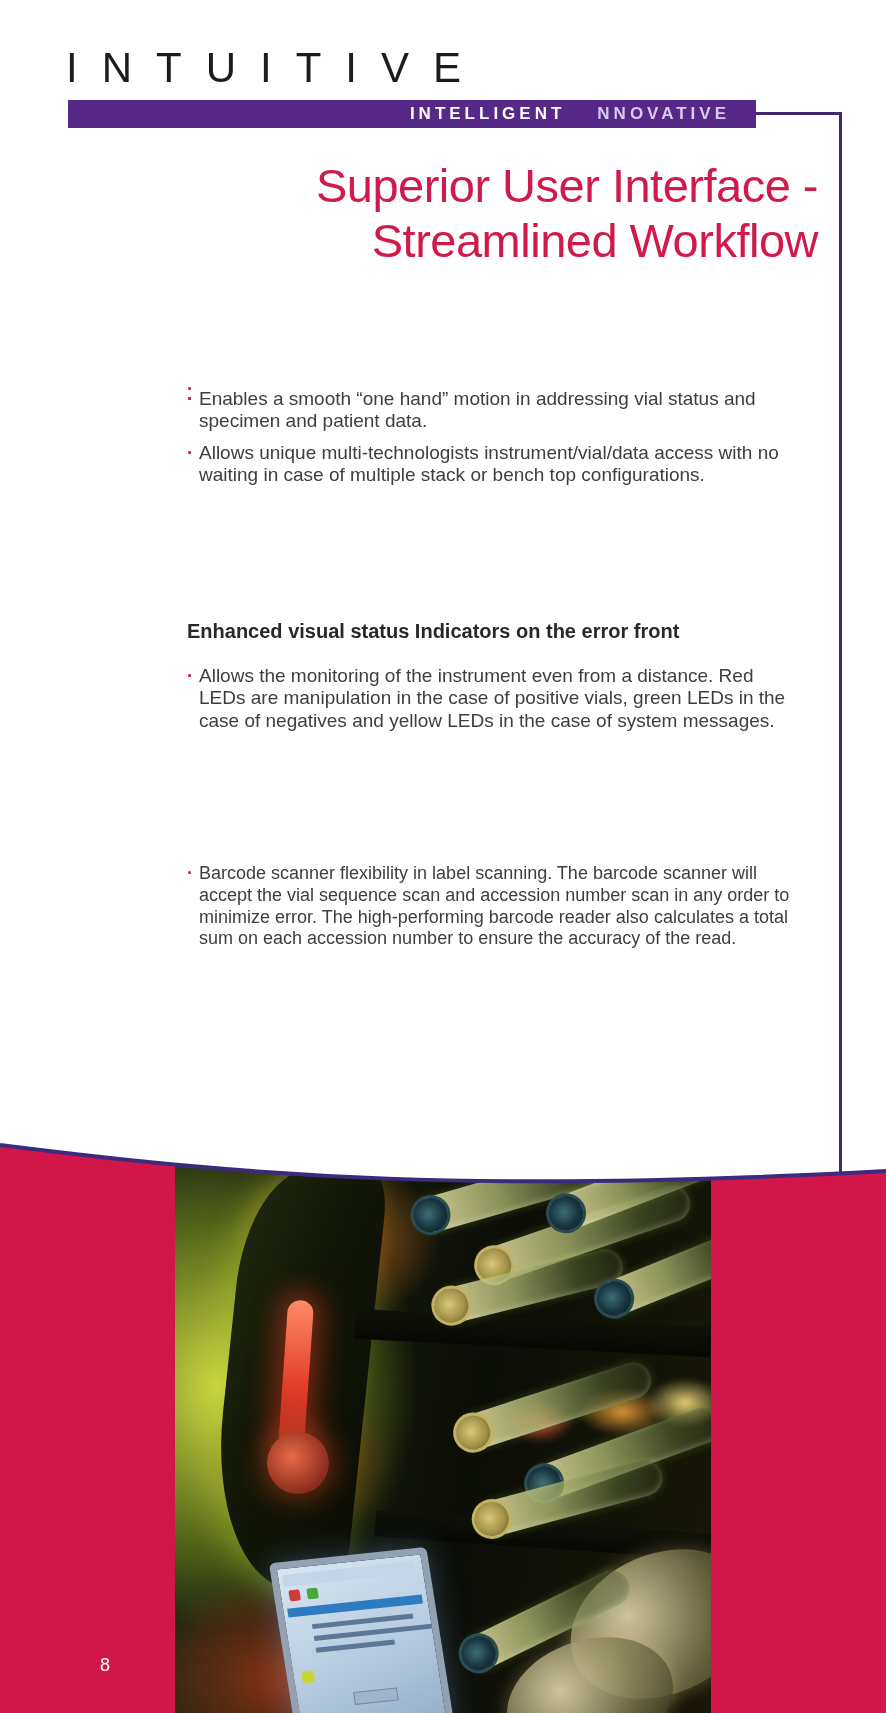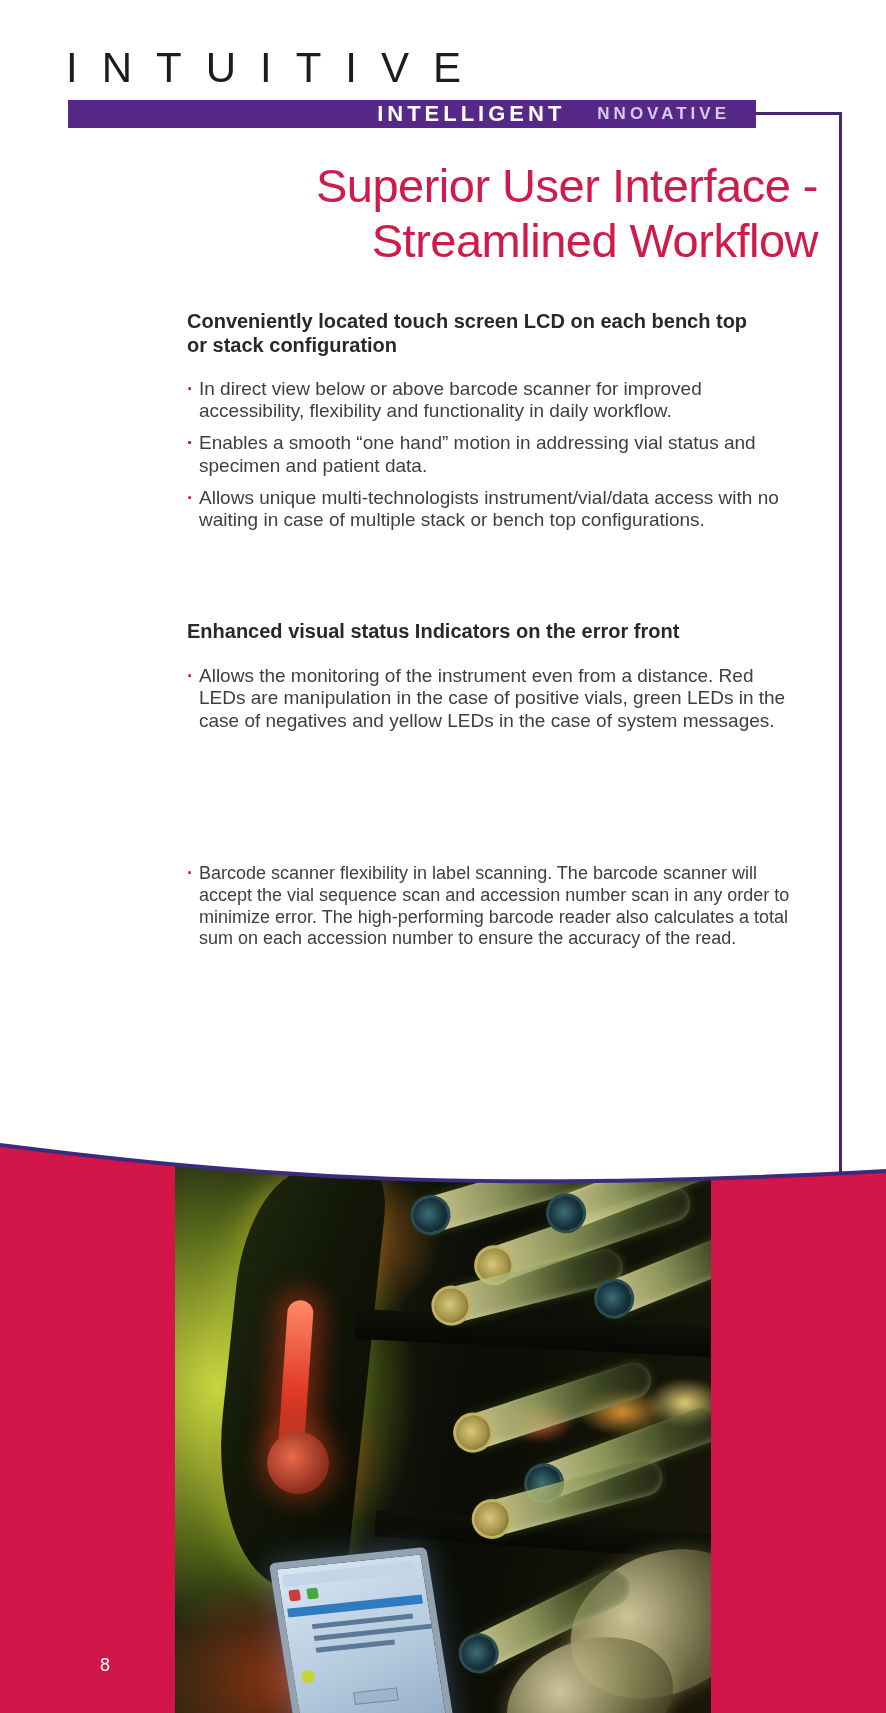--- a/index.html
+++ b/index.html
@@ -14,21 +14,21 @@
   .brand {
     position:absolute; left:66px; top:44px;
     font-size:42px; font-weight:500; color:#1c1c1c;
     letter-spacing:24px; white-space:nowrap;
   }
   .banner {
     position:absolute; left:68px; top:100px; width:688px; height:28px;
     background:#562989; display:flex; align-items:center;
     justify-content:flex-end; gap:32px; padding-right:26px; z-index:5;
   }
-  .banner .w1 { color:#ffffff; font-size:22px; font-weight:700; letter-spacing:4px; }
+  .banner .w1 { color:#ffffff; font-size:17px; font-weight:700; letter-spacing:4px; }
   .banner .w2 { color:#d8cbea; font-size:17px; font-weight:600; letter-spacing:4px; }
   .conn-h { position:absolute; left:756px; top:112px; width:86px; height:3px; background:#43276f; z-index:4; }
   .conn-v { position:absolute; left:839px; top:112px; width:3px; height:1060px; background:#43276f; z-index:4; }
 
   
   .title {
     position:absolute; left:198px; top:158px; width:620px;
     font-size:47px; line-height:55px; font-weight:500; color:#d01a4a;
     letter-spacing:-0.5px;
     text-align:right;
@@ -140,26 +140,22 @@
     <span class="w2">NNOVATIVE</span>
   </div>
   <div class="conn-h"></div>
   <div class="conn-v"></div>
 
   <h1 class="title">
     <span>Superior User Interface -</span><br>
     <span>Streamlined Workflow</span>
   </h1>
 
-  <h2 class="section heading s1">
-    <span>Conveniently located touch screen LCD on each bench top</span><br>
-    <span>or stack configuration</span>
-  </h2>
   <ul class="section bullets u1">
-    <li><span class="dot">·</span><span>In direct view below or above barcode scanner for improved accessibility, flexibility and functionality in daily workflow.</span></li>
+    <li><span class="dot">·</span></li>
     <li><span class="dot">·</span></li>
     <li><span class="dot">·</span><span>Enables a smooth “one hand” motion in addressing vial status and specimen and patient data.</span></li>
     <li><span class="dot">·</span><span>Allows unique multi-technologists instrument/vial/data access with no waiting in case of multiple stack or bench top configurations.</span></li>
   </ul>
 
   <h2 class="section heading s2">
     <span>Enhanced visual status Indicators on the error front</span>
   </h2>
   <ul class="section bullets u2">
     <li><span class="dot">·</span><span>Allows the monitoring of the instrument even from a distance. Red LEDs are manipulation in the case of positive vials, green LEDs in the case of negatives and yellow LEDs in the case of system messages.</span></li>

